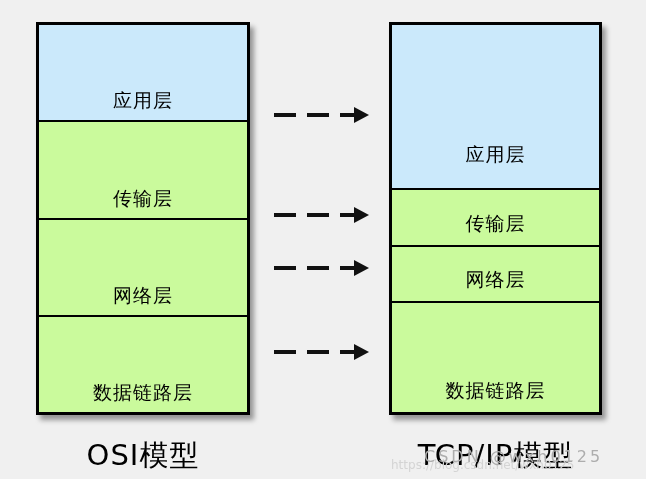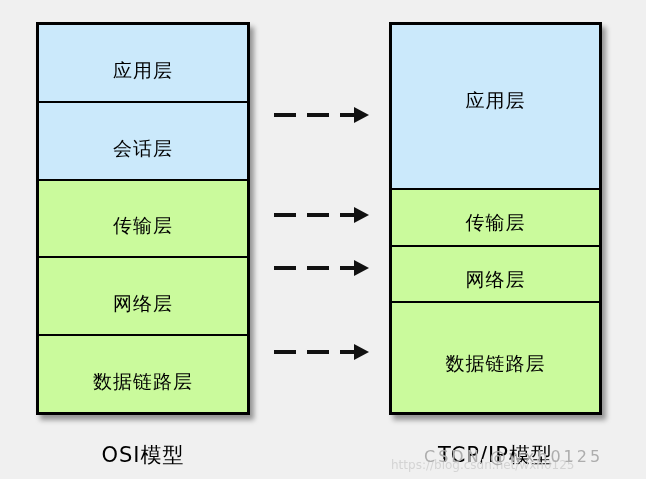--- a/index.html
+++ b/index.html
@@ -20,21 +20,21 @@
     flex-direction:column;
     box-shadow:4px 5px 5px rgba(0,0,0,0.38);
     background:#fff;
   }
   .model-box.osi{left:36px;width:214px;}
   .model-box.tcpip{left:389px;width:213px;}
   .layer{
     box-sizing:border-box;
     display:flex;
     flex-direction:column;
-    justify-content:center;
+    justify-content:flex-end;
     align-items:stretch;
     min-height:0;
   }
   .layer + .layer{border-top:2px solid var(--border,#000);}
   .layer.blue{background:var(--blue,#cbe9fb);}
   .layer.green{background:var(--green,#cafa9c);}
   .layer .label{
     height:54px;
     display:flex;
     align-items:center;
@@ -67,21 +67,21 @@
     width:0;height:0;
     border-left:15px solid var(--arrow,#111);
     border-top:8px solid transparent;
     border-bottom:8px solid transparent;
   }
   .caption{
     position:absolute;
     top:441px;
     height:28px;
     text-align:center;
-    font-size:21px;
+    font-size:29px;
     font-weight:500;
     color:#000;
     letter-spacing:1px;
     line-height:28px;
   }
   .caption.osi-caption{left:36px;width:214px;}
   .caption.tcpip-caption{left:389px;width:213px;}
   .watermark-back{
     position:absolute;
     left:391px;top:458px;
@@ -99,23 +99,20 @@
   }
 </style>
 </head>
 <body>
 
 <div class="stage">
 
   <div class="model-box osi">
     <div class="layer blue" style="flex:1">
       <span class="label">应用层</span>
-    </div>
-    <div class="layer blue" style="flex:1">
-      <span class="label">会话层</span>
     </div>
     <div class="layer green" style="flex:1">
       <span class="label">传输层</span>
     </div>
     <div class="layer green" style="flex:1">
       <span class="label">网络层</span>
     </div>
     <div class="layer green" style="flex:1">
       <span class="label">数据链路层</span>
     </div>

